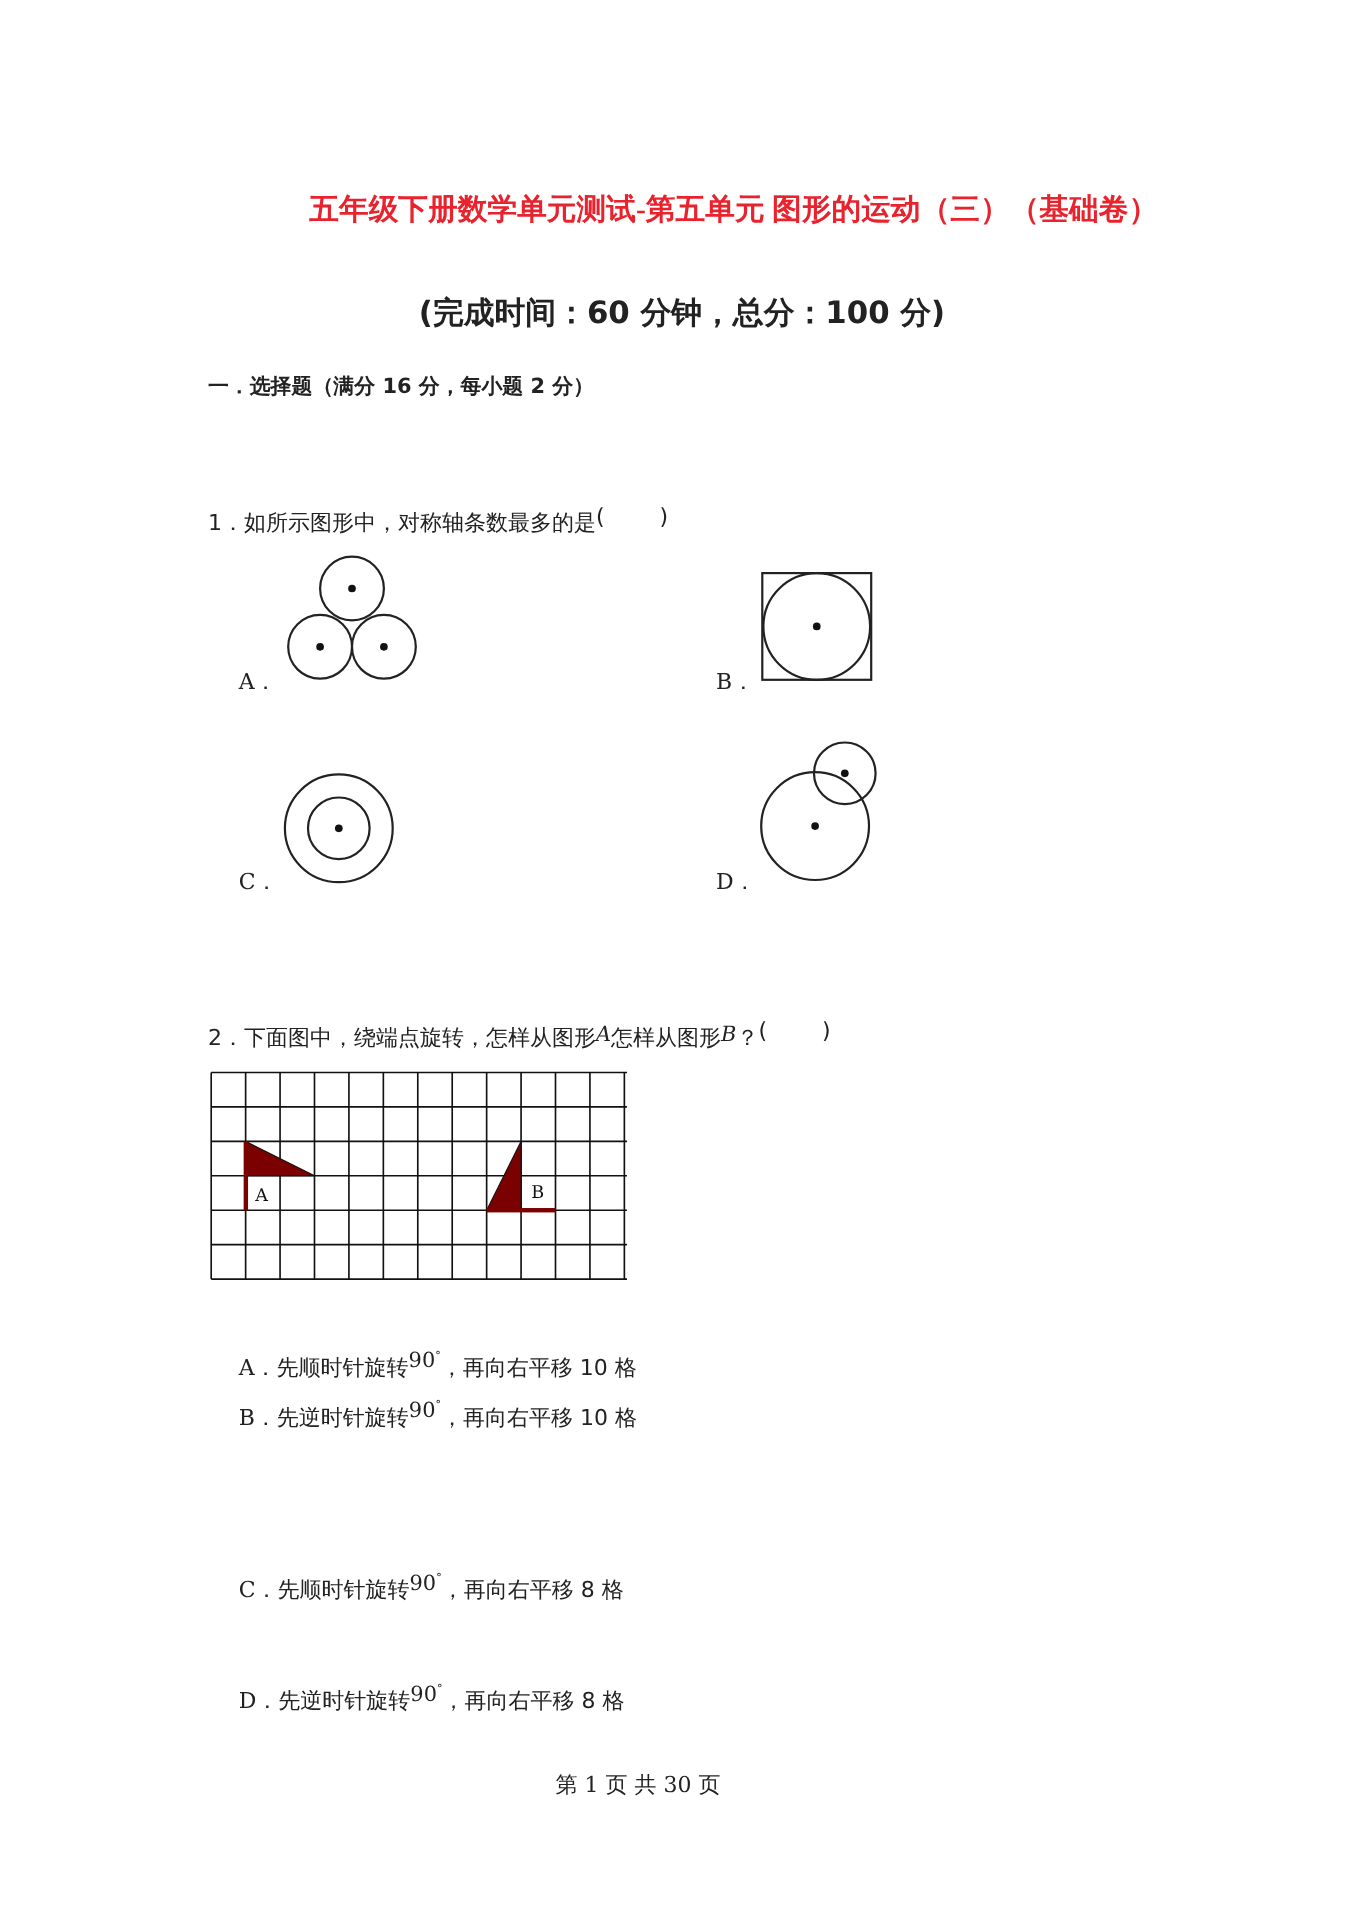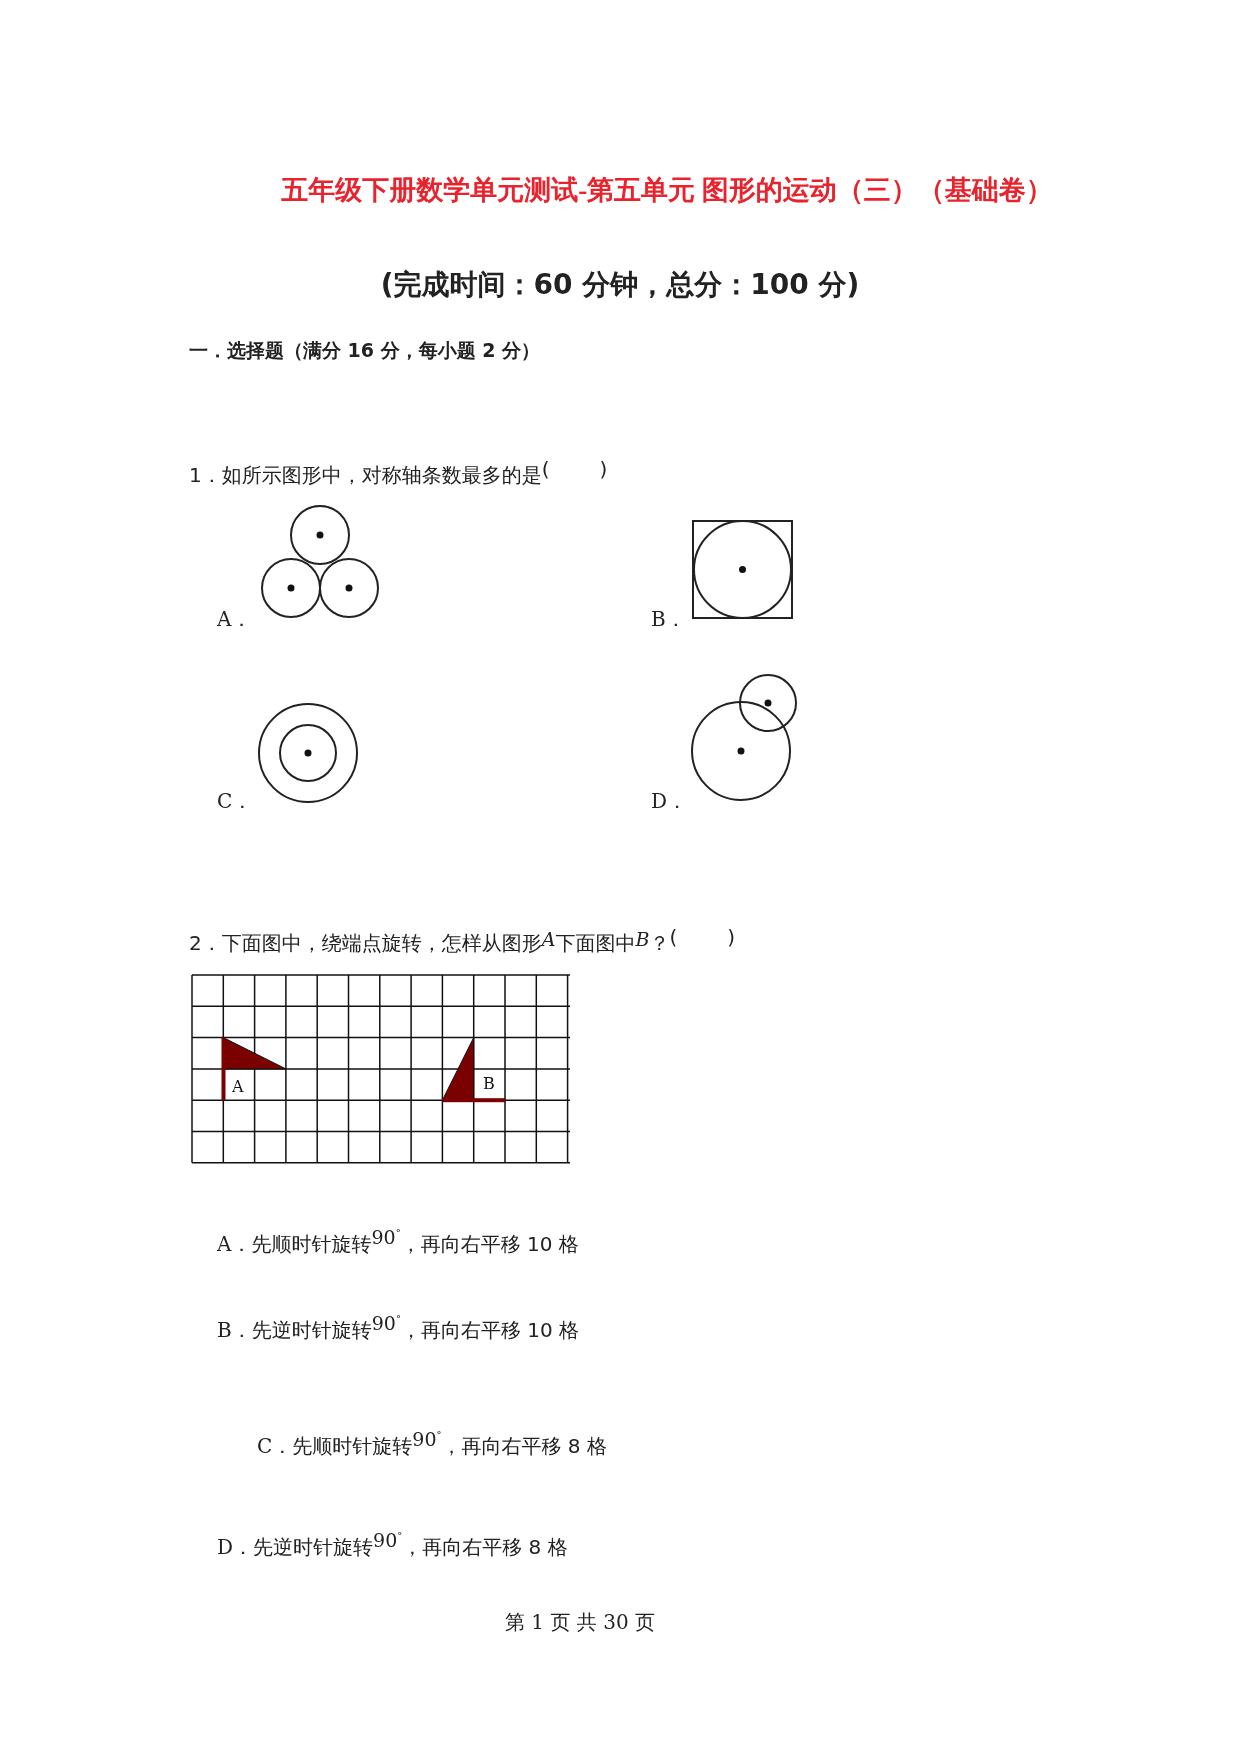--- a/index.html
+++ b/index.html
@@ -63,21 +63,21 @@
 
 <div class="abs opt-label" style="left:651px; top:788px;">D．</div>
 <svg style="left:690px; top:674px;" width="112" height="132">
   <circle cx="51" cy="77" r="49" fill="none" stroke="#222" stroke-width="2"></circle>
   <circle cx="78" cy="29" r="28" fill="none" stroke="#222" stroke-width="2"></circle>
   <circle cx="51" cy="77" r="3.5" fill="#111"></circle>
   <circle cx="78" cy="29" r="3.5" fill="#111"></circle>
 </svg>
 
 <div class="abs q" style="top:882px;">
-  <span>2．</span><span>下面图中，绕端点旋转，怎样从图形</span><span class="ital">A</span><span>下面图中</span><span class="ital">B</span><span>？</span><span class="paren">(</span><span class="paren-gap"></span><span class="paren">)</span>
+  <span>2．</span><span>下面图中，绕端点旋转，怎样从图形</span><span class="ital">A</span><span>怎样从图形</span><span class="ital">B</span><span>？</span><span class="paren">(</span><span class="paren-gap"></span><span class="paren">)</span>
 </div>
 
 <svg style="left:192px; top:975px;" width="382" height="190" viewBox="0 0 382 190">
   <g stroke="#111" stroke-width="1.5" fill="none">
     <line x1="0" y1="0" x2="378" y2="0"></line>
     <line x1="0" y1="31.3" x2="378" y2="31.3"></line>
     <line x1="0" y1="62.6" x2="378" y2="62.6"></line>
     <line x1="0" y1="93.9" x2="378" y2="93.9"></line>
     <line x1="0" y1="125.2" x2="378" y2="125.2"></line>
     <line x1="0" y1="156.5" x2="378" y2="156.5"></line>
@@ -106,23 +106,23 @@
   <g>
     <polygon points="250.4,125.2 281.7,62.6 281.7,125.2" fill="#7b0000" stroke="#111" stroke-width="1"></polygon>
     <rect x="250.4" y="123.2" width="63" height="4" fill="#7b0000"></rect>
   </g>
   <text x="291" y="114" font-family="DejaVu Serif, serif" font-size="16" fill="#111">B</text>
 </svg>
 
 <div class="abs choice" style="top:1226px;">
   <span class="opt-label">A．</span><span>先顺时针旋转</span><span class="deg"><span>90</span><sup>°</sup></span><span>，再向右平移 10 格</span>
 </div>
-<div class="abs choice" style="top:1312px;">
+<div class="abs choice" style="top:1271px;">
   <span class="opt-label">B．</span><span>先逆时针旋转</span><span class="deg"><span>90</span><sup>°</sup></span><span>，再向右平移 10 格</span>
 </div>
-<div class="abs choice" style="top:1428px;margin-left:40px;">
+<div class="abs choice" style="top:1428px;">
   <span class="opt-label">C．</span><span>先顺时针旋转</span><span class="deg"><span>90</span><sup>°</sup></span><span>，再向右平移 8 格</span>
 </div>
 <div class="abs choice" style="top:1529px;">
   <span class="opt-label">D．</span><span>先逆时针旋转</span><span class="deg"><span>90</span><sup>°</sup></span><span>，再向右平移 8 格</span>
 </div>
 
 <div class="abs footer">第 1 页 共 30 页</div>
 
 </body></html>

